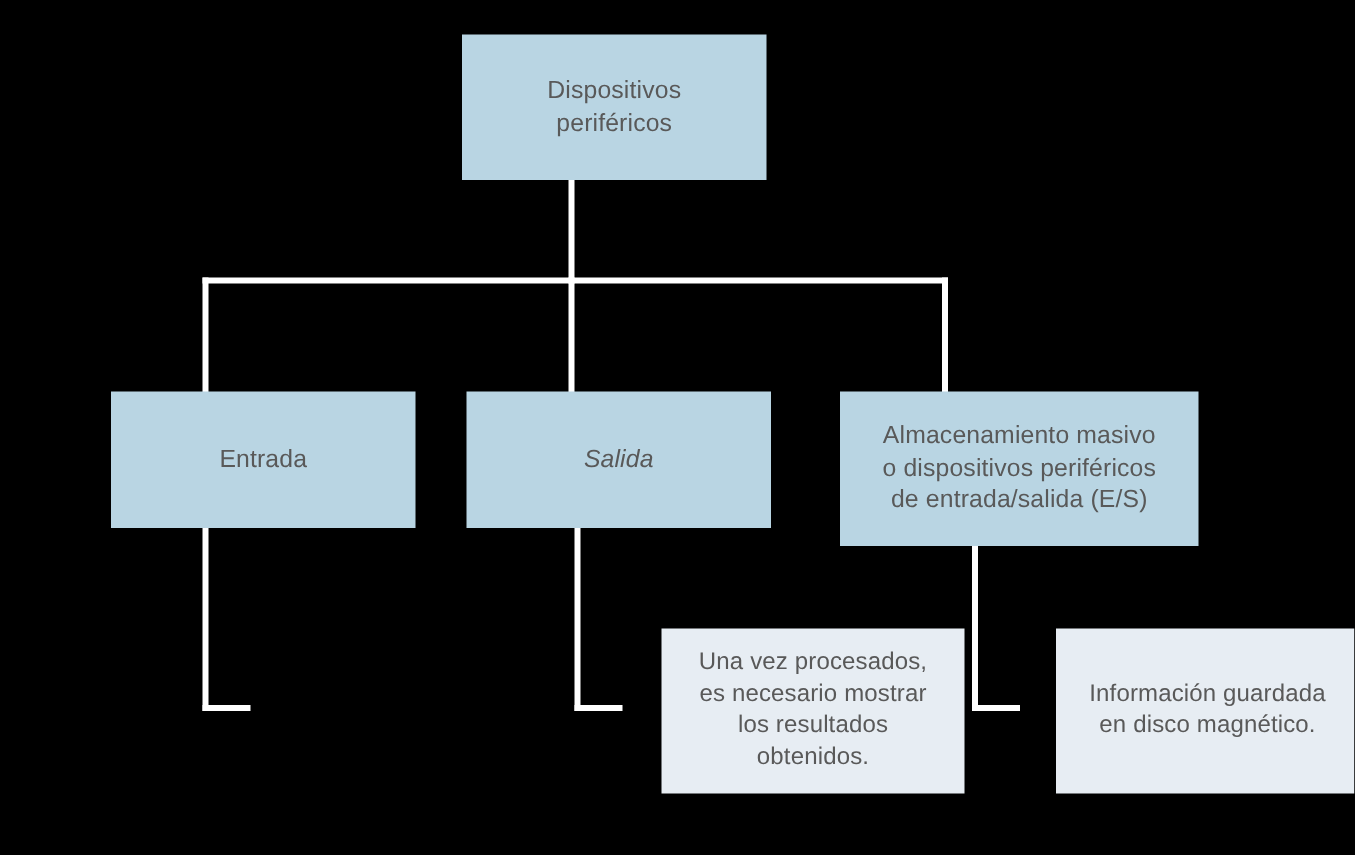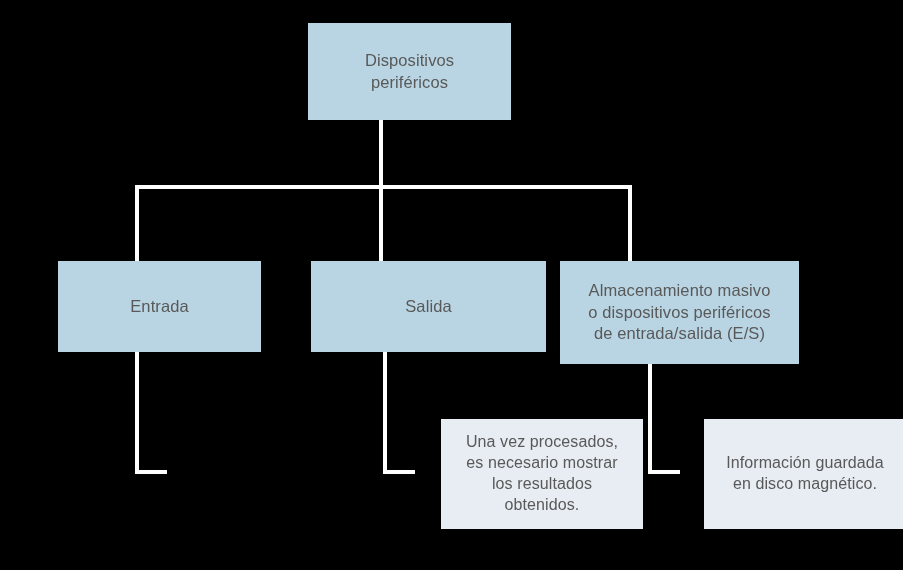--- a/index.html
+++ b/index.html
@@ -71,25 +71,25 @@
   <div class="conn" style="left:383px; top:470px; width:32px; height:4px;"></div>
 
   <div class="conn" style="left:648px; top:352px; width:4px; height:122px;"></div>
   <div class="conn" style="left:648px; top:470px; width:32px; height:4px;"></div>
 
   <div class="node node-root fs16" style="left:280px; top:23px; width:203px; height:97px;">
     <span class="node-text">Dispositivos
 periféricos</span>
   </div>
 
-  <div class="node node-mid fs16" style="left:30px; top:261px; width:203px; height:91px;">
+  <div class="node node-mid fs16" style="left:46px; top:261px; width:203px; height:91px;">
     <span class="node-text">Entrada</span>
   </div>
 
-  <div class="node node-mid fs16" style="left:283px; top:261px; width:235px; height:91px;">
+  <div class="node node-mid fs16" style="left:283px; top:261px; width:203px; height:91px;font-style:italic;">
     <span class="node-text">Salida</span>
   </div>
 
   <div class="node node-mid fs16" style="left:532px; top:261px; width:239px; height:103px;">
     <span class="node-text">Almacenamiento masivo
 o dispositivos periféricos
 de entrada/salida (E/S)</span>
   </div>
 
 

